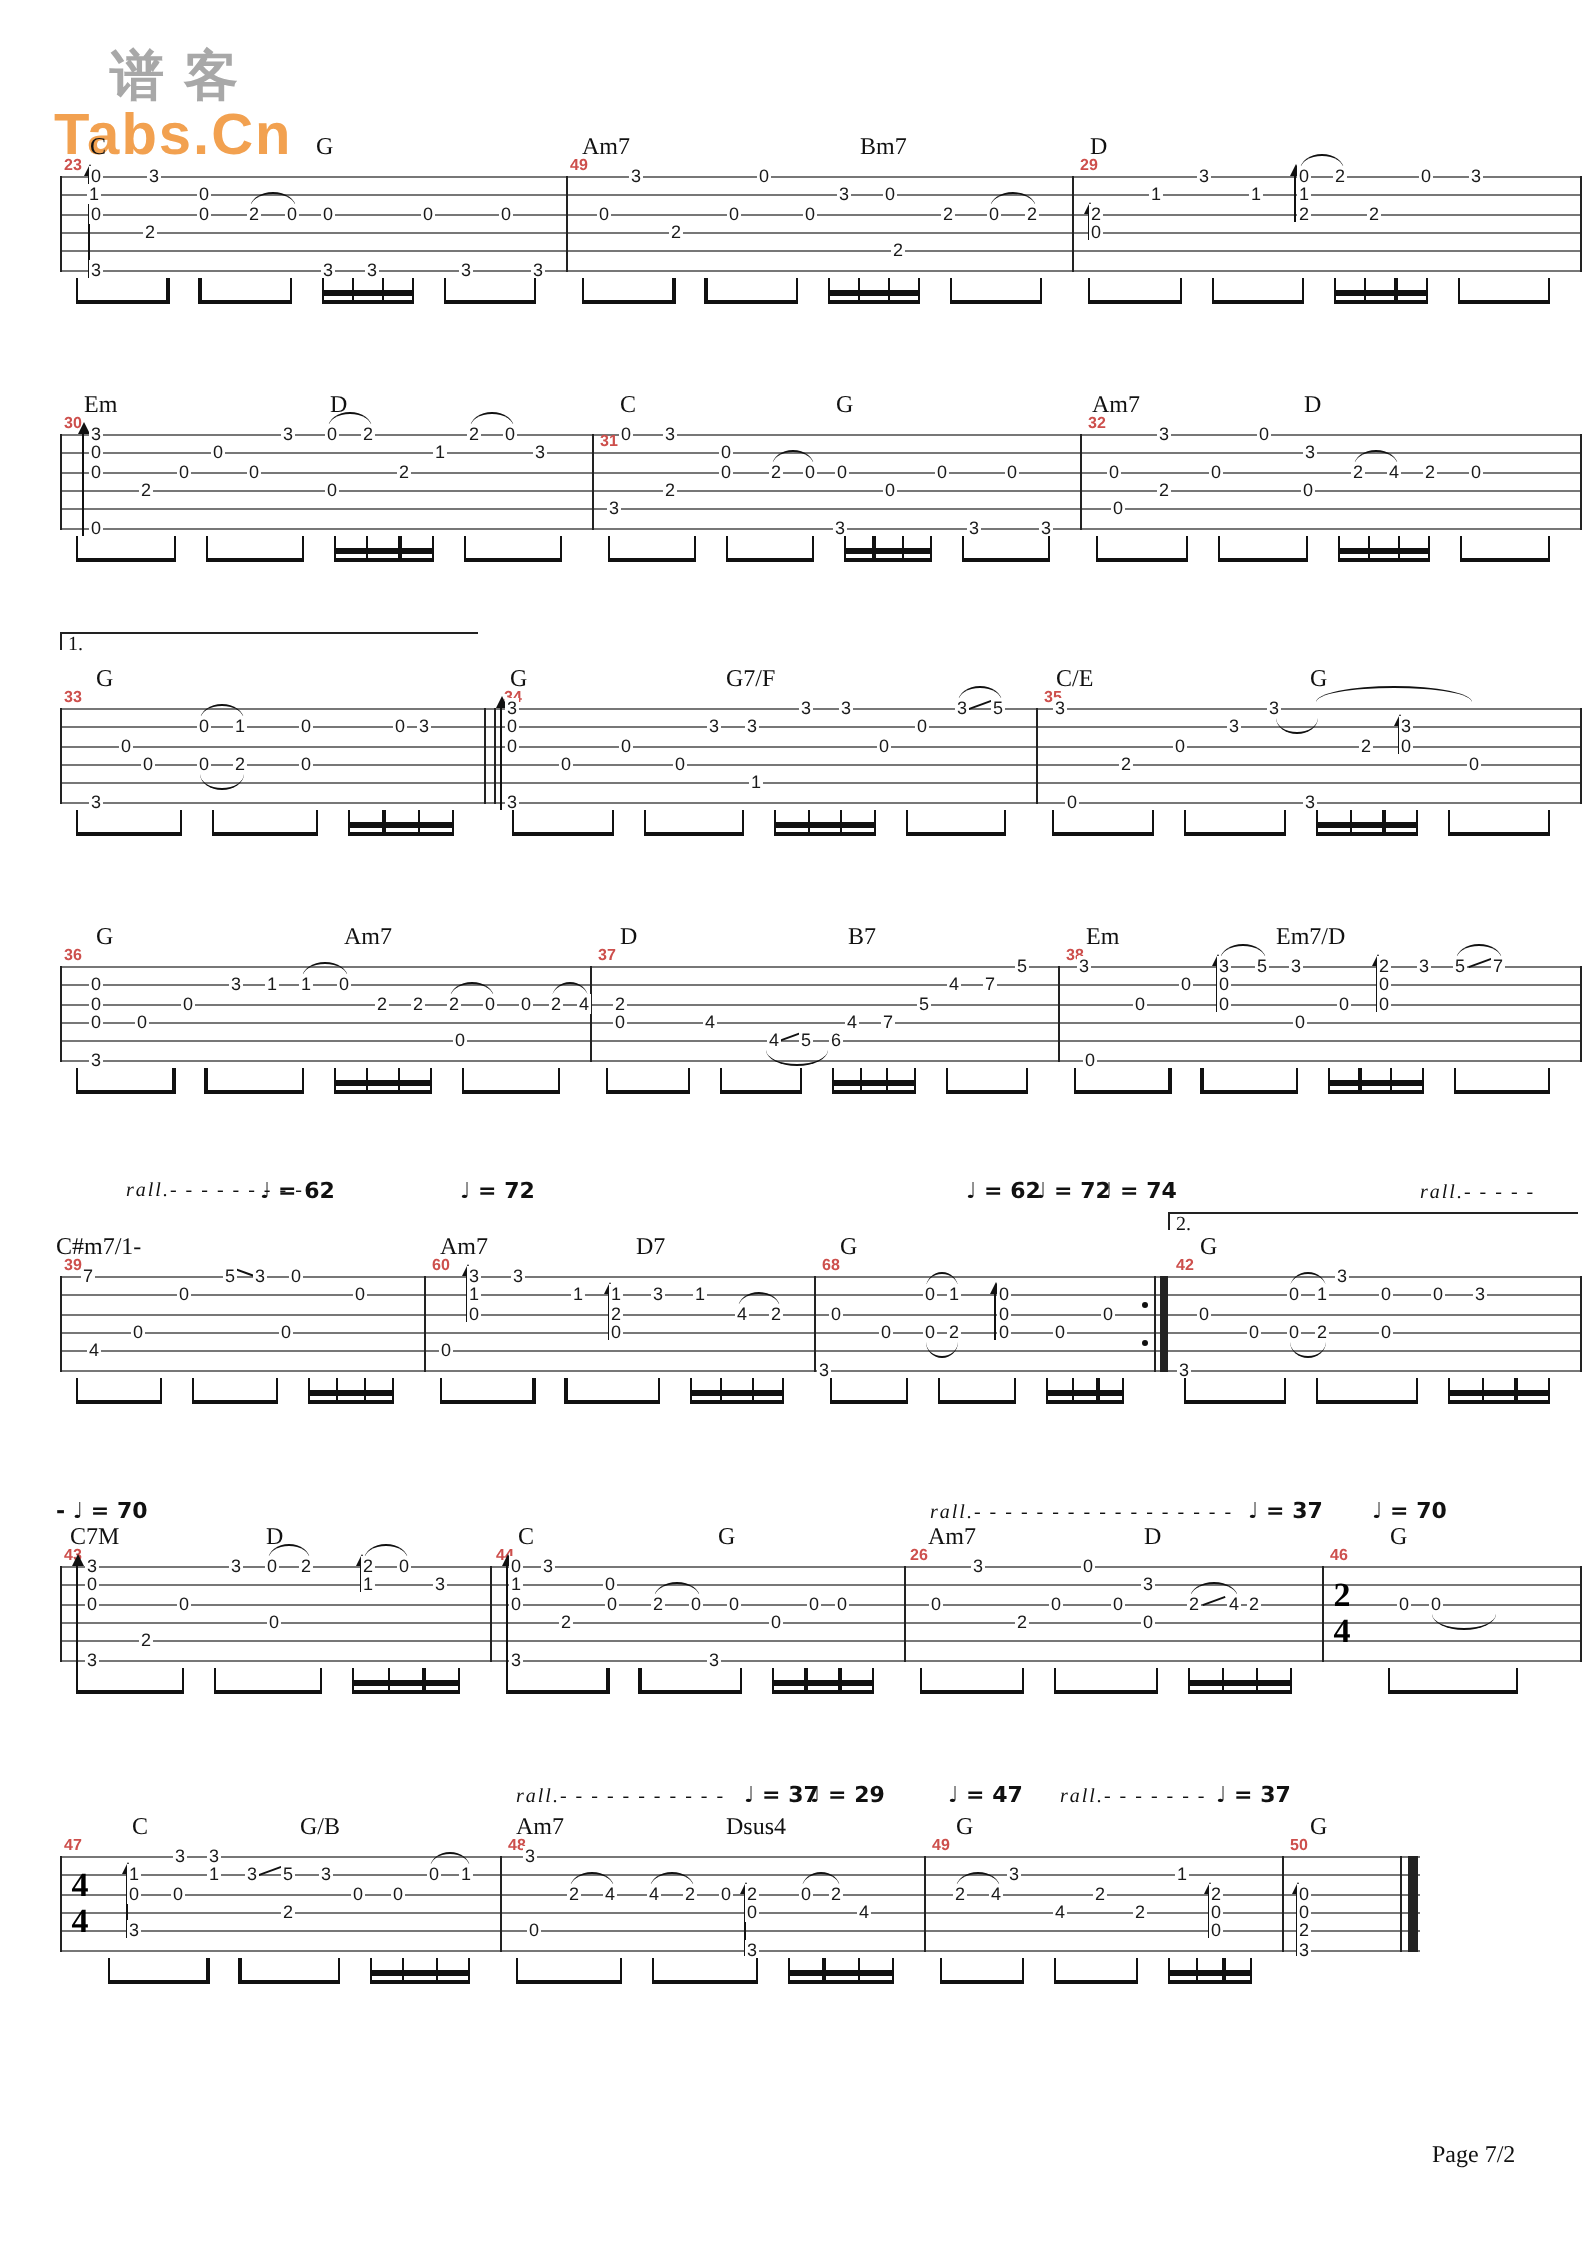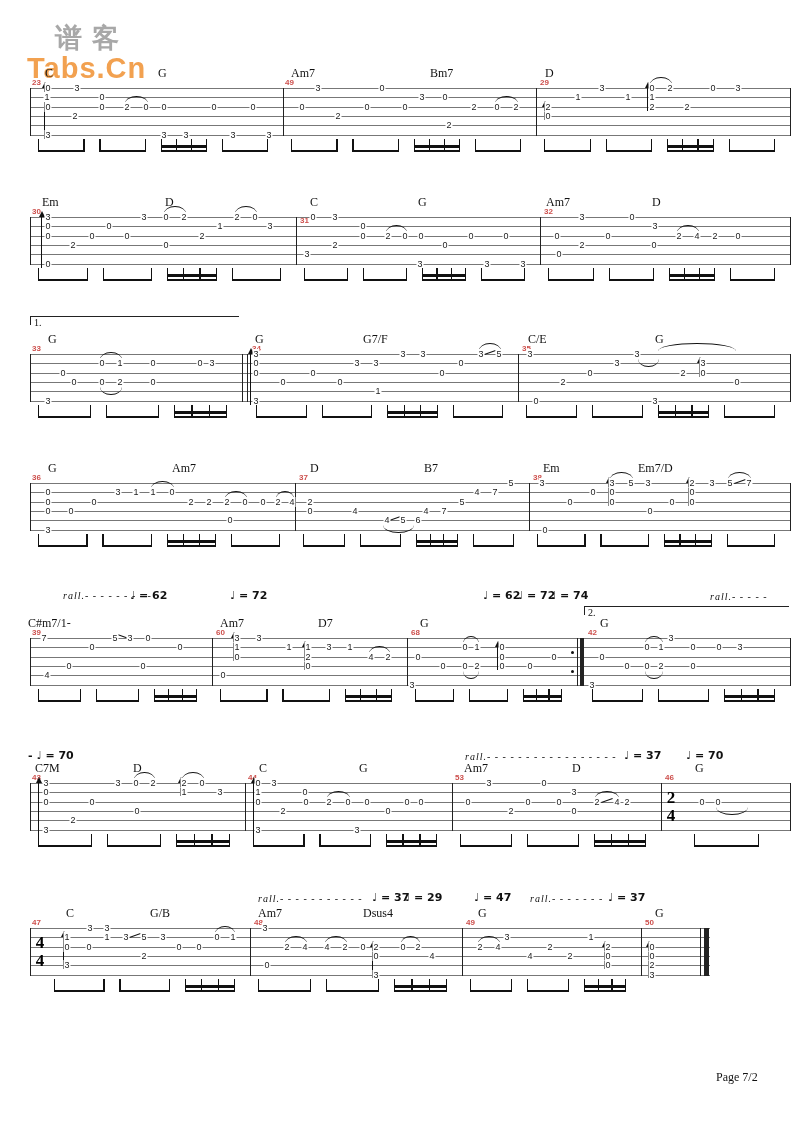--- a/index.html
+++ b/index.html
@@ -620,21 +620,21 @@
       <div class="abs" style="left: 30px; top: 810.9px; width: 760px; height: 1px; background: rgb(119, 119, 119);"></div>
       <div class="abs" style="left: 30px; top: 820.2px; width: 760px; height: 1px; background: rgb(119, 119, 119);"></div>
       <div class="abs" style="left: 30px; top: 829.5px; width: 760px; height: 1px; background: rgb(119, 119, 119);"></div>
       <div class="abs" style="left: 30px; top: 783px; width: 1px; height: 47.5px; background: rgb(34, 34, 34);"></div>
       <div class="abs" style="left: 245px; top: 783px; width: 1px; height: 47.5px; background: rgb(34, 34, 34);"></div>
       <div class="abs" style="left: 452px; top: 783px; width: 1px; height: 47.5px; background: rgb(34, 34, 34);"></div>
       <div class="abs" style="left: 661px; top: 783px; width: 1px; height: 47.5px; background: rgb(34, 34, 34);"></div>
       <div class="abs" style="left: 790px; top: 783px; width: 1px; height: 47.5px; background: rgb(34, 34, 34);"></div>
       <div class="mnum" style="left: 32px; top: 773px;">43</div>
       <div class="mnum" style="left: 248px; top: 773px;">44</div>
-      <div class="mnum" style="left: 455px; top: 773px;">53</div>
+      <div class="mnum" style="left: 455px; top: 773px;">26</div>
       <div class="mnum" style="left: 665px; top: 773px;">46</div>
       <div class="chord" style="left: 35px; top: 761px;">C7M</div>
       <div class="chord" style="left: 133px; top: 761px;">D</div>
       <div class="chord" style="left: 259px; top: 761px;">C</div>
       <div class="chord" style="left: 359px; top: 761px;">G</div>
       <div class="chord" style="left: 464px; top: 761px;">Am7</div>
       <div class="chord" style="left: 572px; top: 761px;">D</div>
       <div class="chord" style="left: 695px; top: 761px;">G</div>
       <div class="tsig" style="left: 663px; top: 789px;">2</div>
       <div class="tsig" style="left: 663px; top: 807px;">4</div>

